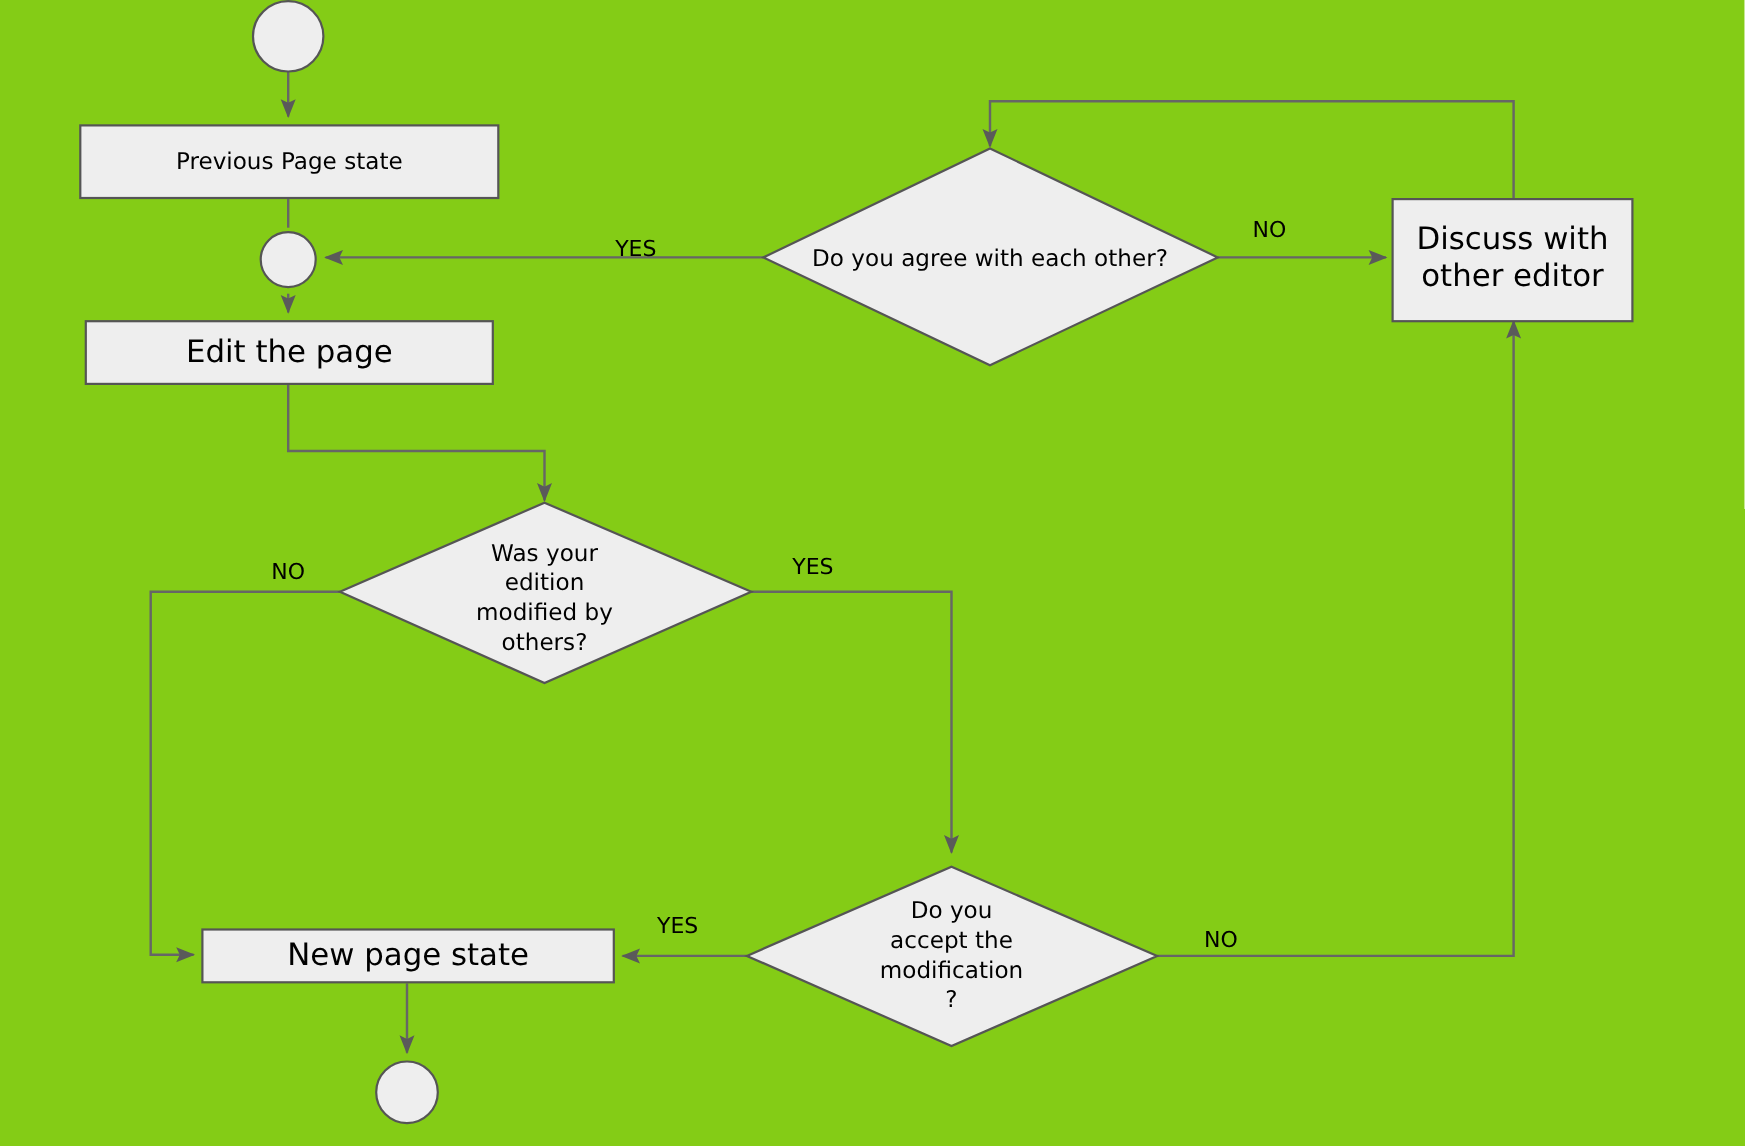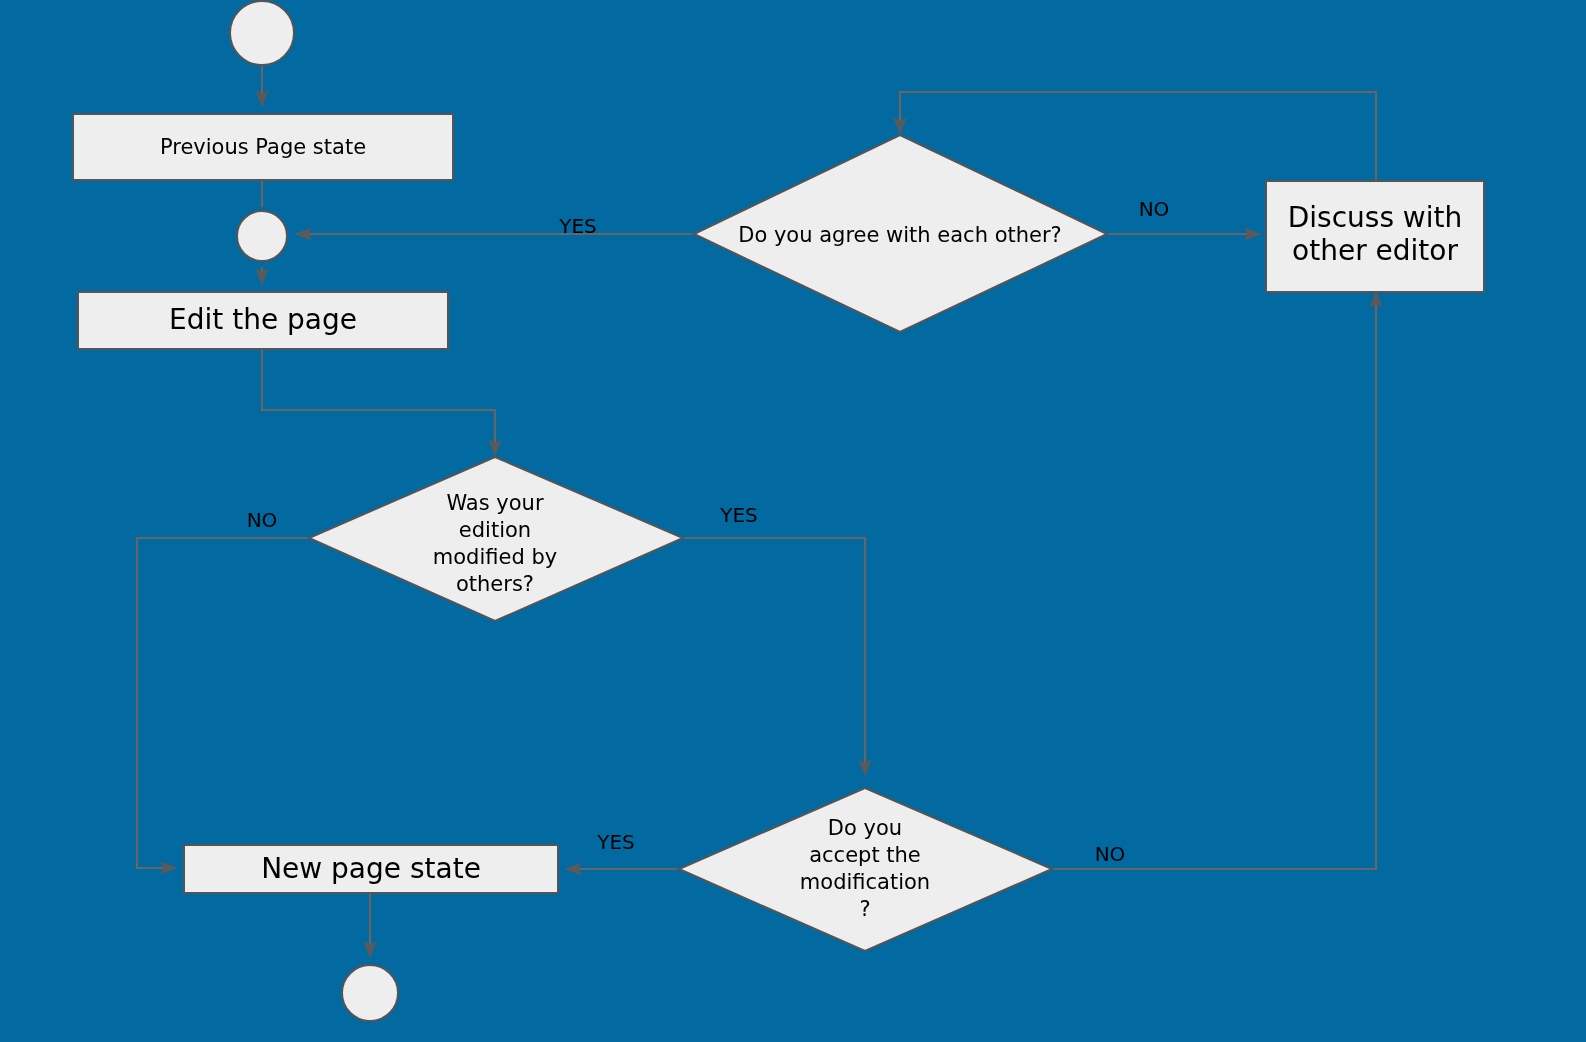--- a/index.html
+++ b/index.html
@@ -10,21 +10,21 @@
   body {
     width: 1586px;
     height: 1042px;
     overflow: hidden;
     font-family: "DejaVu Sans", sans-serif;
   }
   #flowchart-root {
     position: relative;
     width: 1586px;
     height: 1042px;
-    background: #0369a1;
+    background: #84cc16;
   }
   svg#flow-svg {
     display: block;
     width: 1586px;
     height: 1042px;
   }
   .node-shape {
     fill: #eeeeee;
     stroke: #555555;
     stroke-width: 2;

